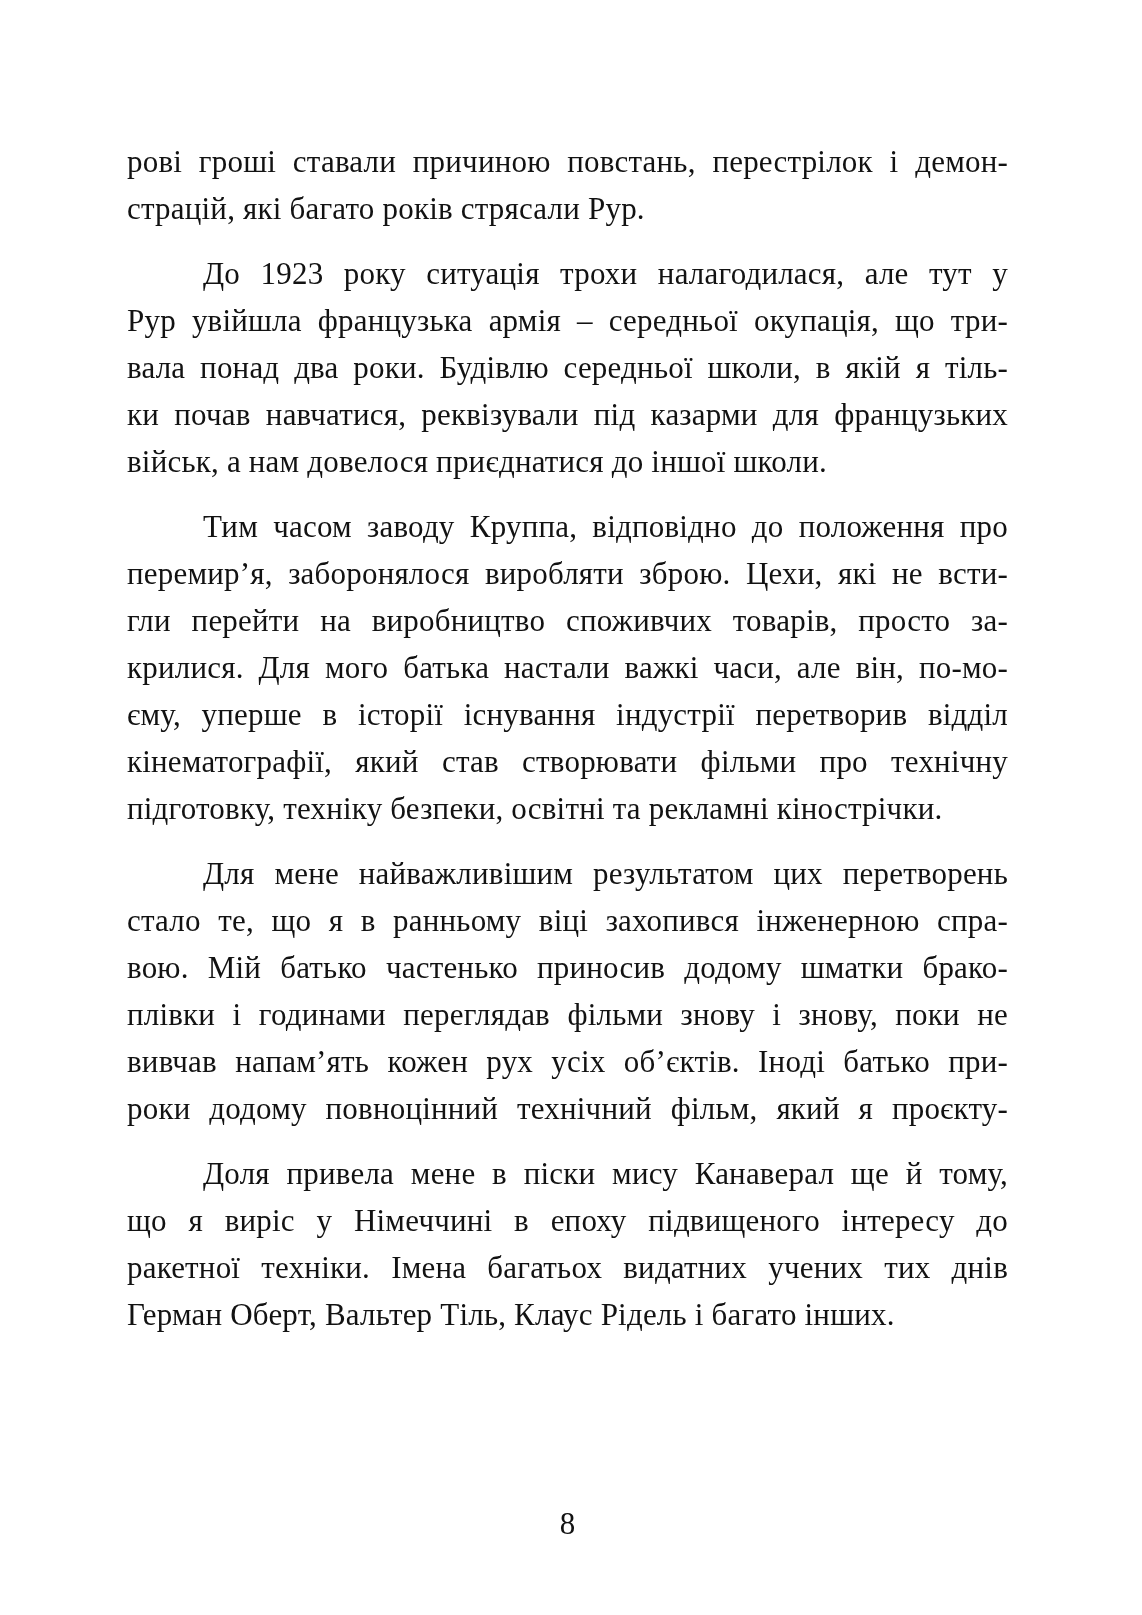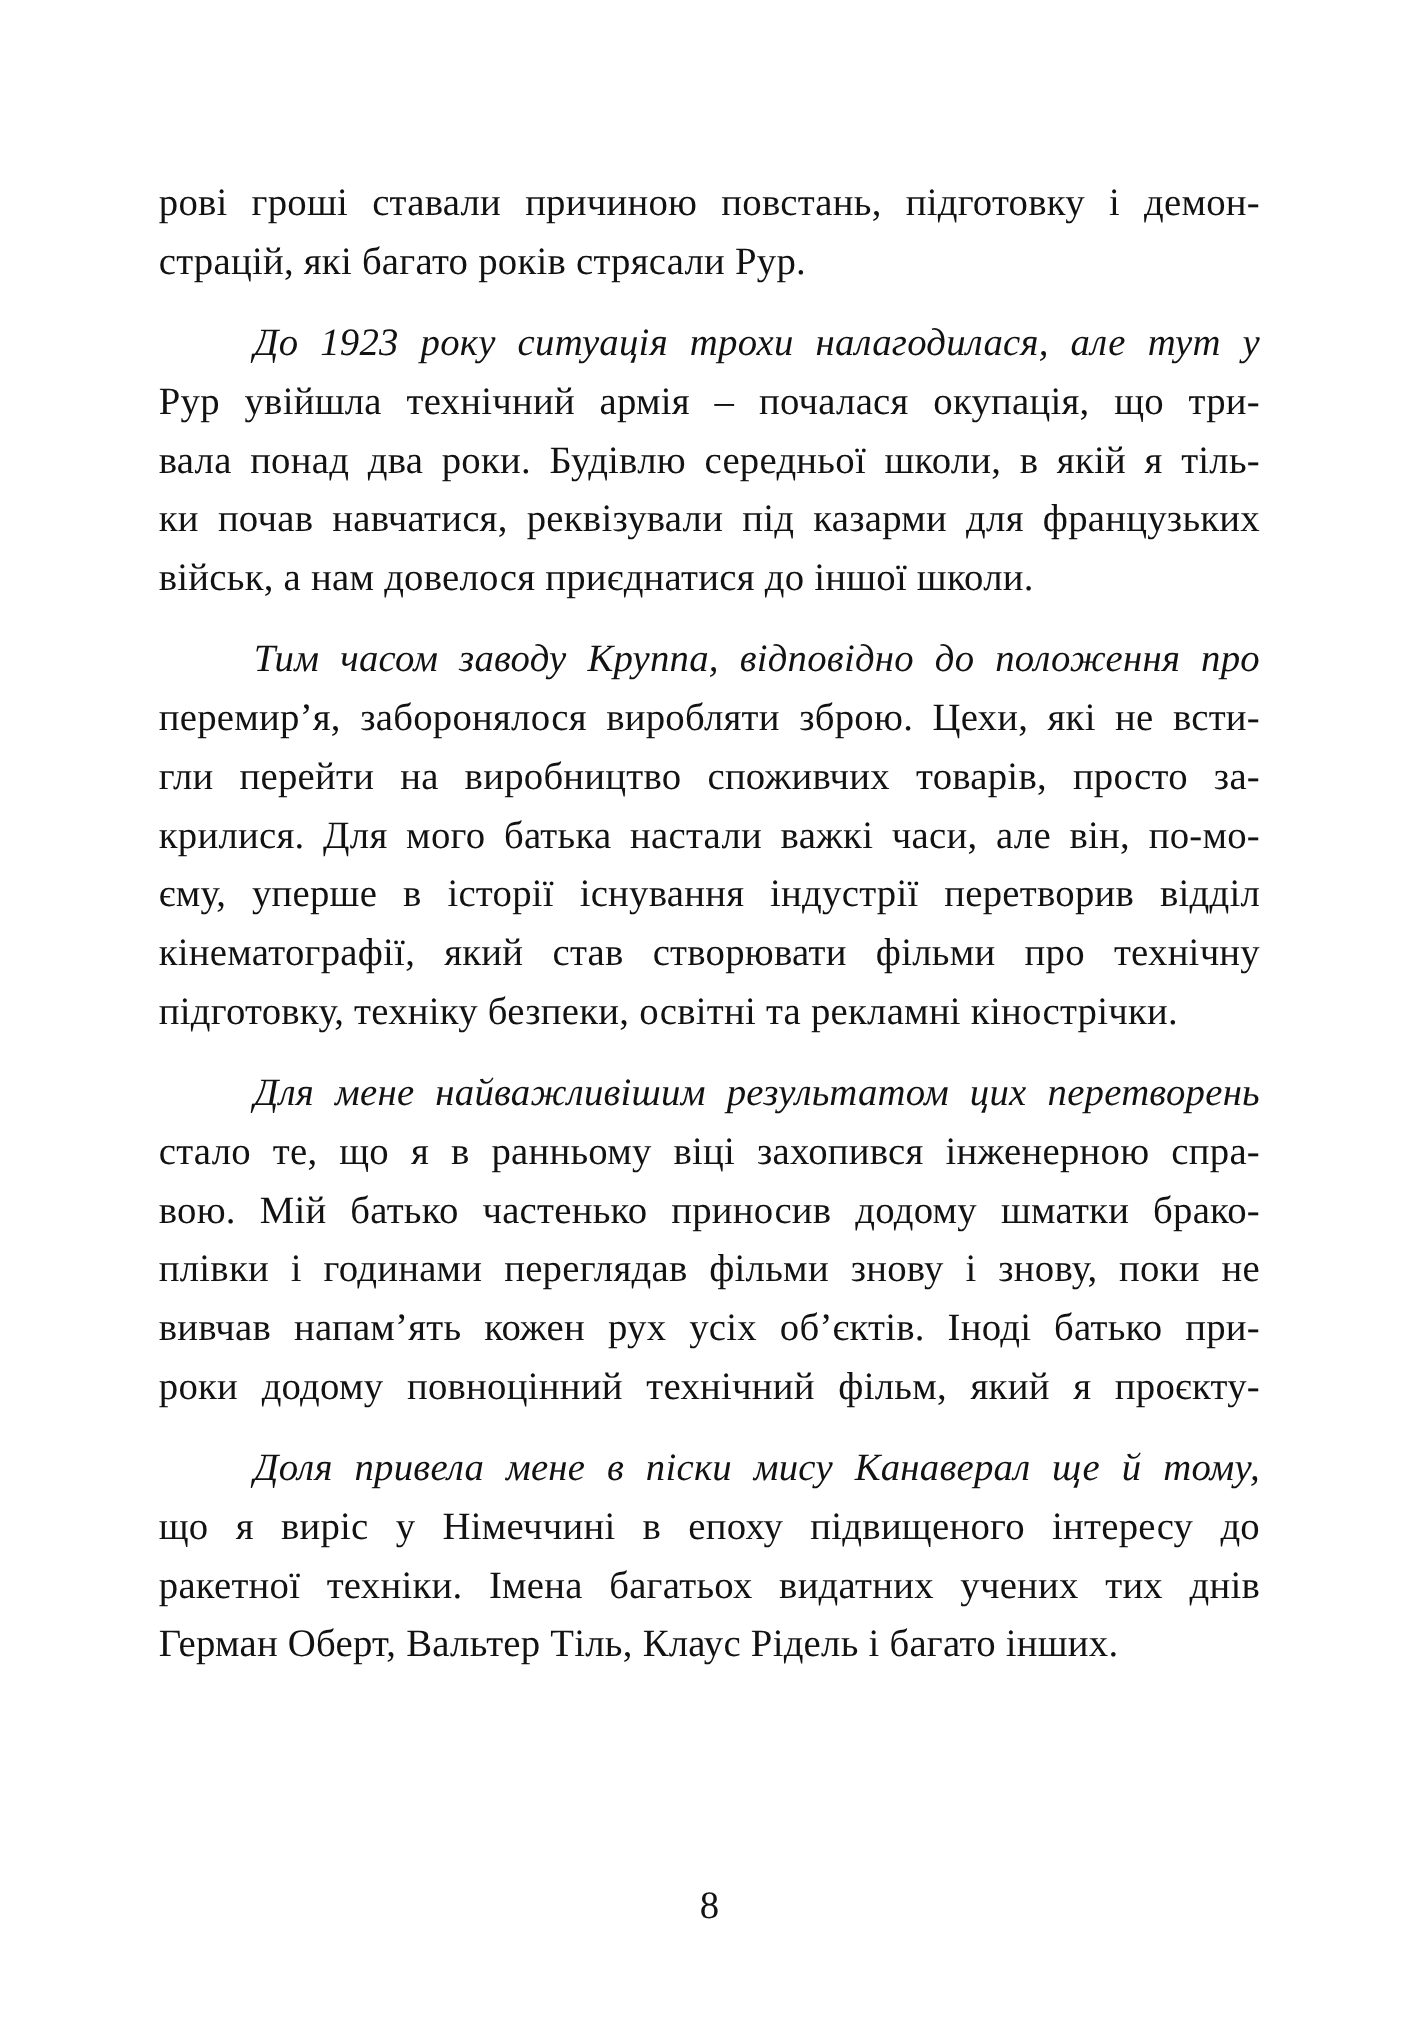--- a/index.html
+++ b/index.html
@@ -25,42 +25,42 @@
     line-height: 47px;
     height: 47px;
     text-align: justify;
     text-align-last: justify;
     letter-spacing: 0.2px;
   }
   .line.last {
     text-align: right;
     text-align-last: left;
   }
-  .line.first-indent { text-indent: 76px; font-style: italic; }
+  .line.first-indent { text-indent: 76px; }
   .page-number {
     position: absolute;
     top: 1500px;
     left: 127px;
     width: 881px;
     text-align: center;
     font-size: 31px;
     line-height: 47px;
   }
 </style>
 </head>
 <body>
 
 <main class="text-block">
     <div class="paragraph">
-      <div class="line">рові гроші ставали причиною повстань, підготовку і демон-</div>
+      <div class="line">рові гроші ставали причиною повстань, перестрілок і демон-</div>
       <div class="line last">страцій, які багато років стрясали Рур.</div>
     </div>
     <div class="paragraph">
       <div class="line first-indent">До 1923 року ситуація трохи налагодилася, але тут у</div>
-      <div class="line">Рур увійшла технічний армія – почалася окупація, що три-</div>
+      <div class="line">Рур увійшла французька армія – середньої окупація, що три-</div>
       <div class="line">вала понад два роки. Будівлю середньої школи, в якій я тіль-</div>
       <div class="line">ки почав навчатися, реквізували під казарми для французьких</div>
       <div class="line last">військ, а нам довелося приєднатися до іншої школи.</div>
     </div>
     <div class="paragraph">
       <div class="line first-indent">Тим часом заводу Круппа, відповідно до положення про</div>
       <div class="line">перемир’я, заборонялося виробляти зброю. Цехи, які не всти-</div>
       <div class="line">гли перейти на виробництво споживчих товарів, просто за-</div>
       <div class="line">крилися. Для мого батька настали важкі часи, але він, по-мо-</div>
       <div class="line">єму, уперше в історії існування індустрії перетворив відділ</div>

